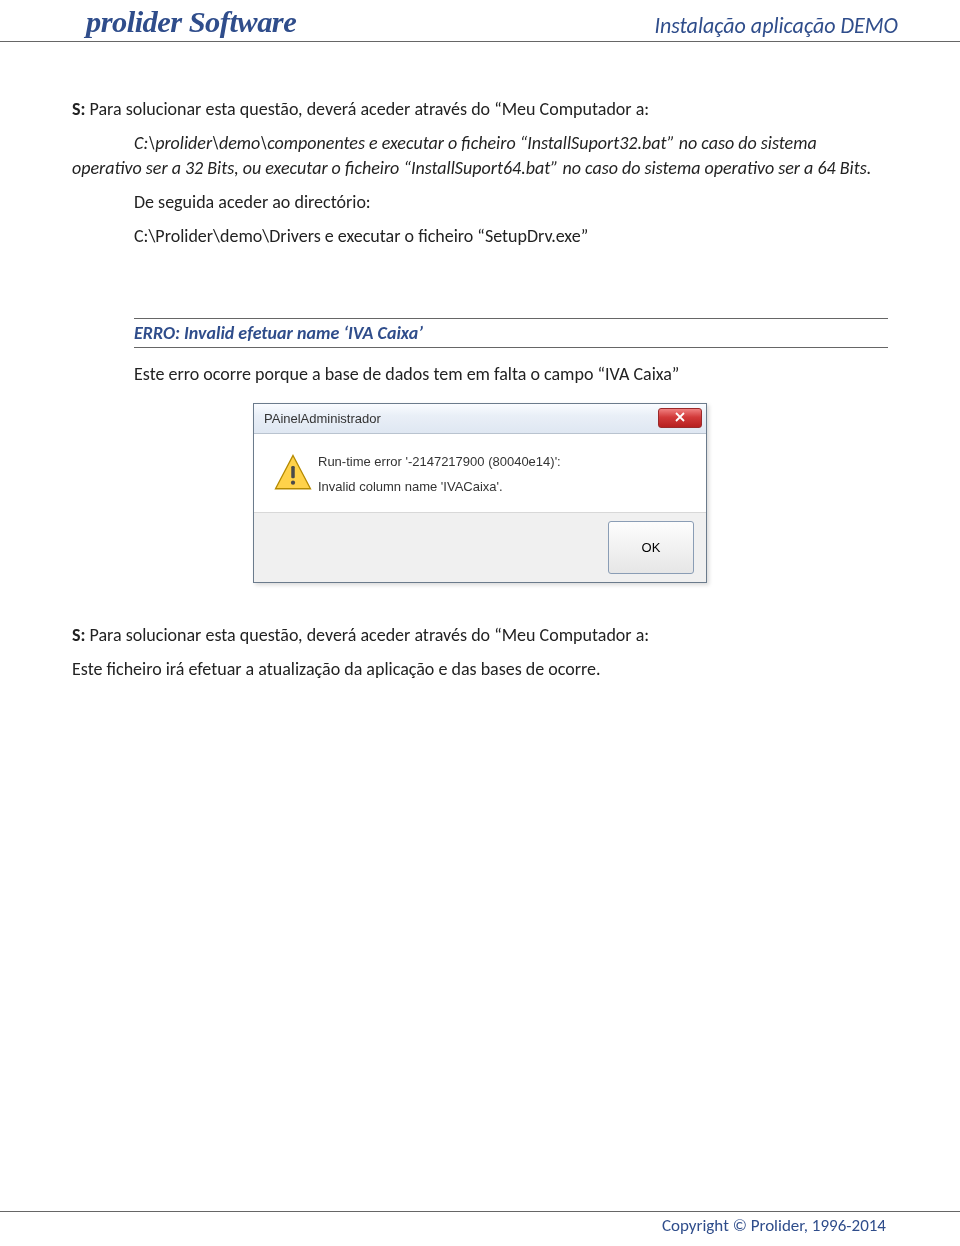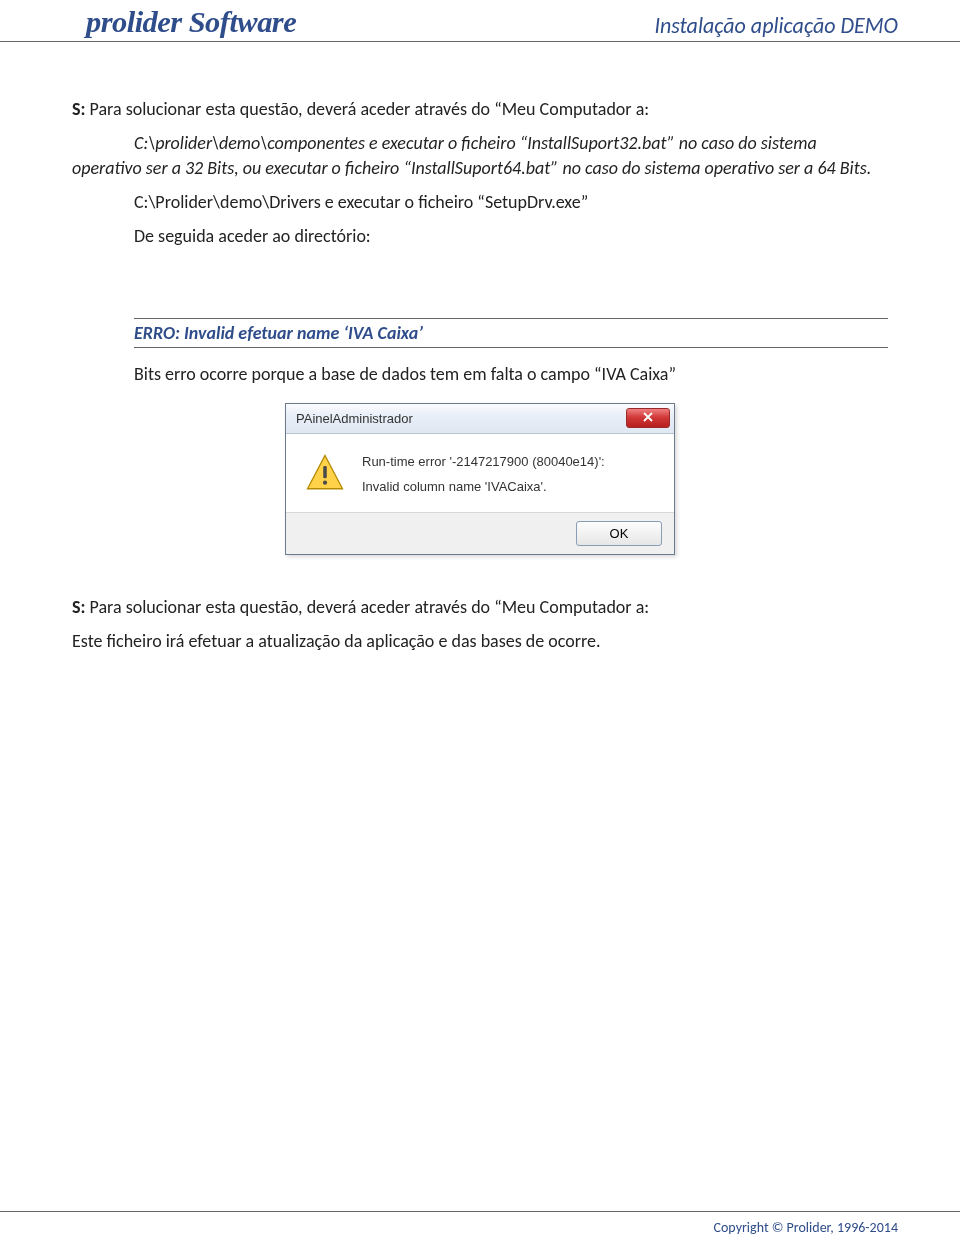--- a/index.html
+++ b/index.html
@@ -28,21 +28,21 @@
 
   p.body-text { font-size: 18px; line-height: 1.35; margin: 10px 0; }
   p.indent { padding-left: 62px; }
   p.bold-start strong { font-weight: 700; }
   .link-ish { color: #2f4d8b; }
   .gap-lg { height: 60px; }
 
   
   .dialog-container { display:flex; justify-content:center; margin: 16px 0 40px 0; }
   .win-dialog {
-    width: 390px;
+    width: 454px;
     border: 1px solid #6b7b8c;
     background: #f0abfc;
     box-shadow: 2px 2px 4px rgba(0,0,0,.15);
     font-family: "Segoe UI", Tahoma, sans-serif;
   }
   .win-titlebar {
     display:flex; align-items:center; justify-content:space-between;
     height: 30px;
     padding: 0 4px 0 10px;
     background: linear-gradient(to bottom, #fafcff 0%, #e9eff7 40%, #dfe7f2 100%);
@@ -55,81 +55,81 @@
     border: 1px solid #9a2a2a;
     border-radius: 3px;
     background: linear-gradient(to bottom, #f08080 0%, #d23a3a 45%, #b71f1f 100%);
     display:flex; align-items:center; justify-content:center;
     cursor: pointer;
   }
   .win-close svg { width: 12px; height: 12px; }
   .win-body {
     display:flex;
     padding: 18px 18px 14px 18px;
-    gap: 16px;
+    gap: 4px;
     background: #fff;
   }
   .warn-icon svg { width: 42px; height: 42px; }
   .win-msg { font-size: 13px; color: #333; line-height: 1.5; }
   .win-footer {
     background: #f0f0f0;
     border-top: 1px solid #d8d8d8;
     padding: 8px 12px;
     display:flex; justify-content:flex-end;
   }
   .win-ok {
     min-width: 86px;
-    padding: 4px 18px;
+    padding: 18px 18px;
     font-size: 13px;
     border: 1px solid #8a9db5;
     border-radius: 3px;
     background: linear-gradient(to bottom, #fdfdfd, #e6e6e6);
     cursor: pointer;
   }
 
   
   .hr-footer {
     position: absolute;
     left: 0; right: 0; bottom: 34px;
     border: none; border-top: 1px solid #666;
   }
   .footer-text {
     position: absolute;
-    right: 62px;
+    right: 74px;
     bottom: 10px;
     color: #2f4d8b;
-    font-size: 14px;
+    font-size: 17px;
   }
 </style>
 </head>
 <body>
 
 <div class="page">
 
   <div class="header">
     <div class="logo">prolider Software</div>
     <div class="header-title">Instalação aplicação DEMO</div>
   </div>
   <hr class="hr-header">
 
   <div class="content">
 
     <p class="body-text bold-start">
       <strong>S:</strong><span> Para solucionar esta questão, deverá aceder através do “Meu Computador a:</span>
     </p>
     <p class="body-text" style="text-indent:62px;font-style:italic;">C:\prolider\demo\componentes e executar o ficheiro “InstallSuport32.bat” no caso do sistema operativo ser a 32 Bits, ou executar o ficheiro “InstallSuport64.bat” no caso do sistema operativo ser a 64 Bits.</p>
+    <p class="body-text indent">De seguida aceder ao directório:</p>
     <p class="body-text indent">C:\Prolider\demo\Drivers e executar o ficheiro “SetupDrv.exe”</p>
-    <p class="body-text indent">De seguida aceder ao directório:</p>
 
     <div class="gap-lg"></div>
 
     <div class="sec-head-wrap">
       <div class="sec-head">ERRO: Invalid efetuar name ‘IVA Caixa’</div>
     </div>
-    <p class="body-text indent">Bits erro ocorre porque a base de dados tem em falta o campo “IVA Caixa”</p>
+    <p class="body-text indent">Este erro ocorre porque a base de dados tem em falta o campo “IVA Caixa”</p>
 
     <div class="dialog-container">
       <div class="win-dialog">
         <div class="win-titlebar">
           <span>PAinelAdministrador</span>
           <div class="win-close">
             <span>
               <svg viewBox="0 0 12 12">
                   <path d="M2 2 L10 10 M10 2 L2 10" stroke="#fff" stroke-width="1.8" fill="none"></path>
                 </svg>

